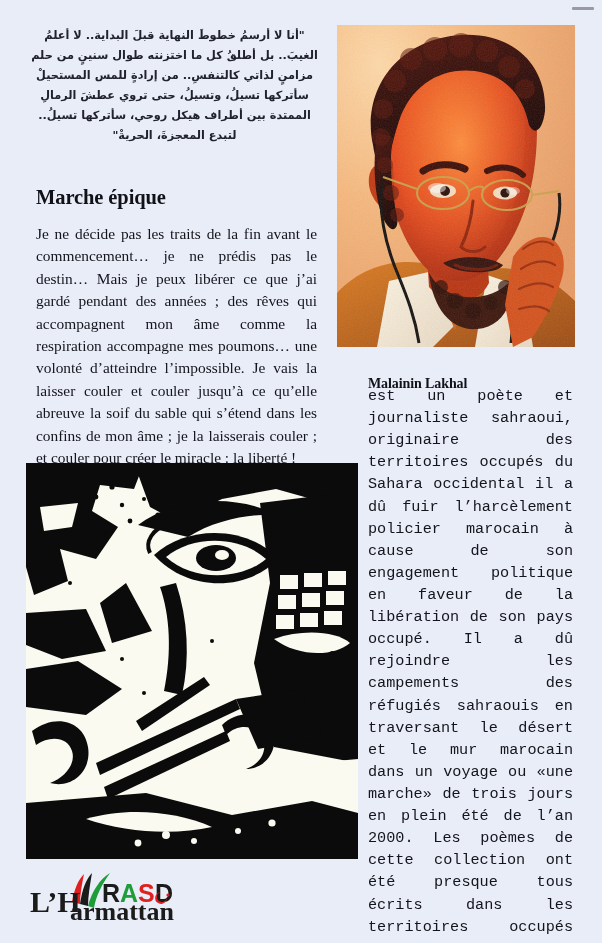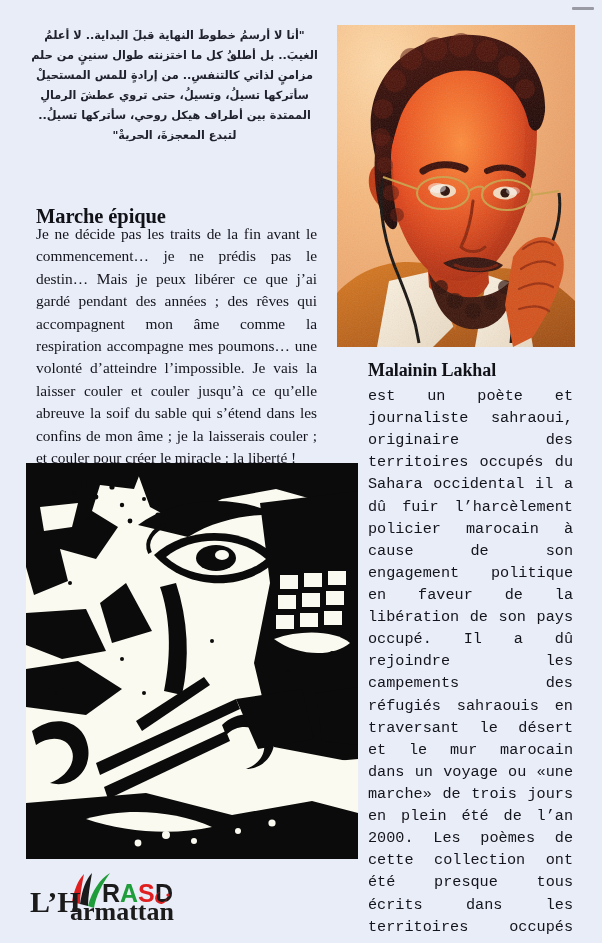--- a/index.html
+++ b/index.html
@@ -41,21 +41,21 @@
     font-size: 11.3px;
     line-height: 1.78;
     color: #20222e;
     letter-spacing: 0px;
   }
 
   
   .poem-title {
     position: absolute;
     left: 36px;
-    top: 205px;
+    top: 186px;
     font-family: "Liberation Serif", serif;
     font-weight: bold;
     font-size: 20.5px;
     letter-spacing: -0.1px;
     color: #111118;
     text-align: right;
   }
   .poem-body {
     position: absolute;
     left: 36px;
@@ -79,24 +79,24 @@
     height: 322px;
     overflow: hidden;
     background: #2a0a06;
   }
   .portrait svg { display: block; }
 
   
   .author-name {
     position: absolute;
     left: 368px;
-    top: 360px;
+    top: 376px;
     font-family: "Liberation Serif", serif;
     font-weight: bold;
-    font-size: 18px;
+    font-size: 14px;
     letter-spacing: -0.1px;
     color: #111118;
   }
   .author-bio {
     position: absolute;
     left: 368px;
     top: 385px;
     width: 205px;
     font-family: Liberation Mono, monospace;
     font-size: 15.2px;

